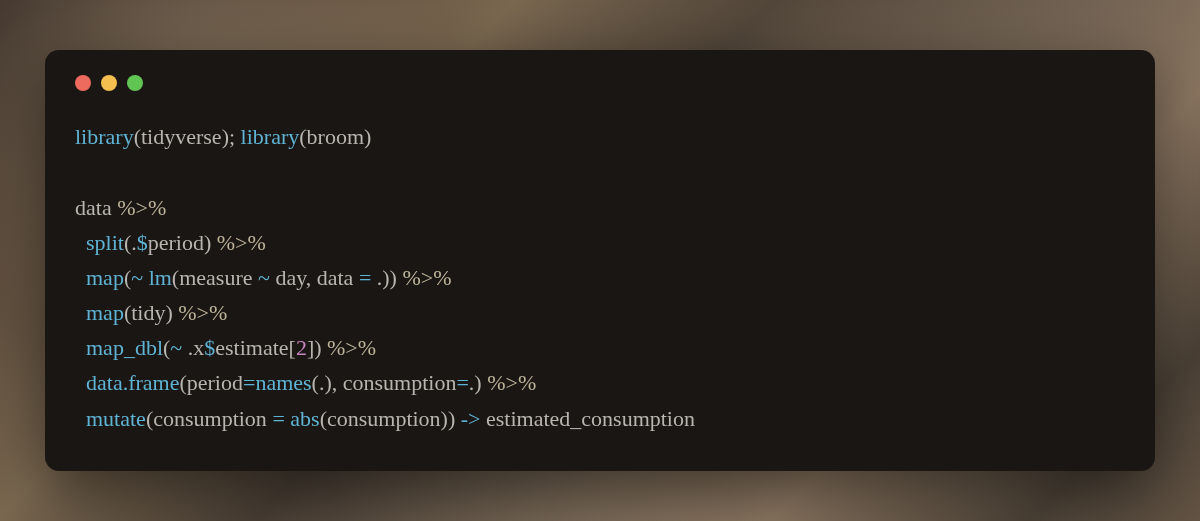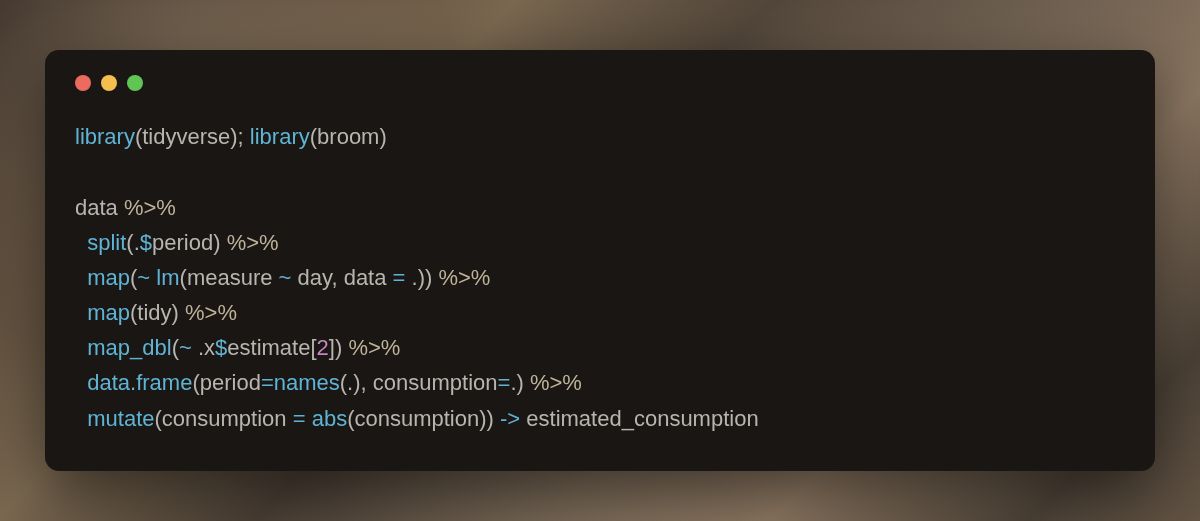--- a/index.html
+++ b/index.html
@@ -43,21 +43,21 @@
     }
     .dot {
       width: 16px;
       height: 16px;
       border-radius: 50%;
     }
     .dot-red { background: #ec6a5e; }
     .dot-yellow { background: #f4bf4f; }
     .dot-green { background: #61c554; }
     .code {
-      font-family: Liberation Sans, sans-serif;
+      font-family: Liberation Serif, serif;
       font-size: 22px;
       line-height: 1.6;
       white-space: pre;
       color: #c9c5c0;
     }
     .fn { color: #5fb3d4; }
     .ident { color: #b8b4af; }
     .op { color: #5fb3d4; }
     .pipe { color: #beb49a; }
     .num { color: #c586c0; }

